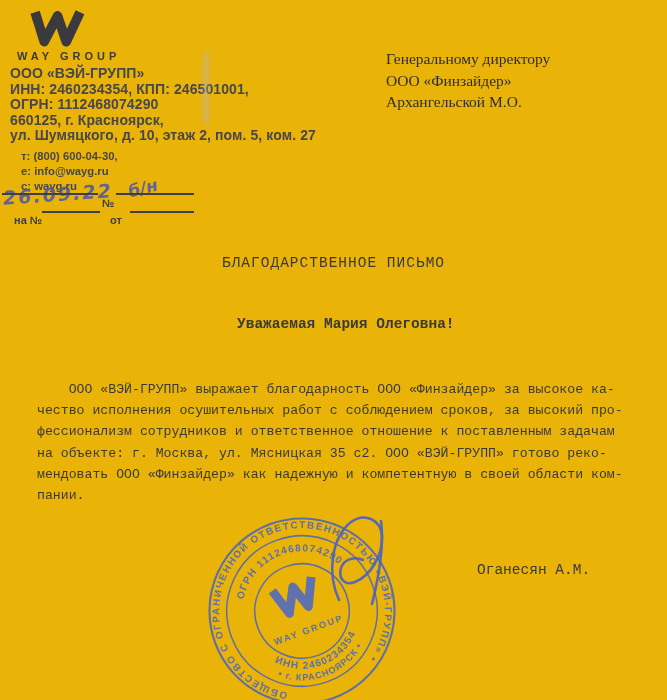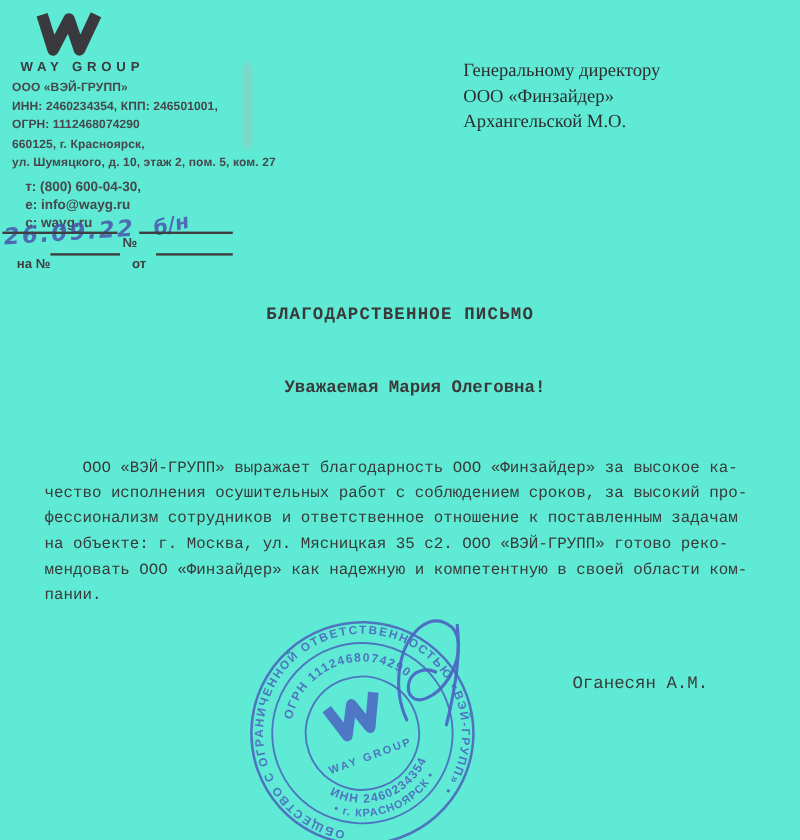--- a/index.html
+++ b/index.html
@@ -1,31 +1,31 @@
 <!DOCTYPE html>
 <html><head>
 <meta charset="utf-8">
 <style>
   * { margin:0; padding:0; box-sizing:border-box; }
   html,body { background:#ffffff; }
   .page {
     position:relative; width:667px; height:700px;
-    background:#5eead4; overflow:hidden;
+    background:#eab308; overflow:hidden;
     font-family:"Liberation Sans", sans-serif;
     color:#3c3c40;
   }
   
   .logo-mark { position:absolute; left:16px; top:4px; width:84px; height:44px; color:#3a3a3e; }
   .logo-word {
     position:absolute; left:17px; top:50px;
     font-size:11px; font-weight:bold; letter-spacing:4px; color:#3b3b3f;
   }
   .company-info {
     position:absolute; left:10px; top:66px;
-    font-size:10px; line-height:15.5px; font-weight:bold;
+    font-size:14px; line-height:15.5px; font-weight:bold;
     color:#47474c; white-space:pre-line; letter-spacing:0.1px;
   }
   .contact-info {
     position:absolute; left:10px; top:149px;
     font-size:11.3px; line-height:15px; font-weight:bold;
     color:#47474c; white-space:pre-line;margin-left:11px;
   }
   
   .hw { font-family:"DejaVu Sans", sans-serif; font-style:italic; color:#4956ae; }
   .hw-date {
@@ -49,21 +49,21 @@
   .addressee {
     position:absolute; left:386px; top:48px;
     font-family:"Liberation Serif", serif;
     font-size:15.5px; line-height:21.5px; color:#2e2e32;
     white-space:pre-line;
   }
   
   .mono { font-family:"Liberation Mono","DejaVu Sans Mono",monospace; color:#3a3a3a; }
   .letter-title {
     position:absolute; left:0; right:0; top:255px; text-align:center;
-    font-size:14.5px; letter-spacing:1px;font-weight:bold;
+    font-size:14.5px; letter-spacing:1px;
   }
   .salutation { position:absolute; left:237px; top:316px; font-size:14.5px;font-weight:bold; }
   .letter-body {
     position:absolute; left:37px; top:379px; width:605px;
     font-size:13.2px; line-height:21.2px; white-space:pre;
   }
   .sign-position { position:absolute; left:37px;  top:562px; font-size:14.5px; }
   .sign-name     { position:absolute; left:477px; top:562px; font-size:14.5px; }
   
   .stamp { position:absolute; left:196px; top:505px; width:212px; height:212px; opacity:.88; }

